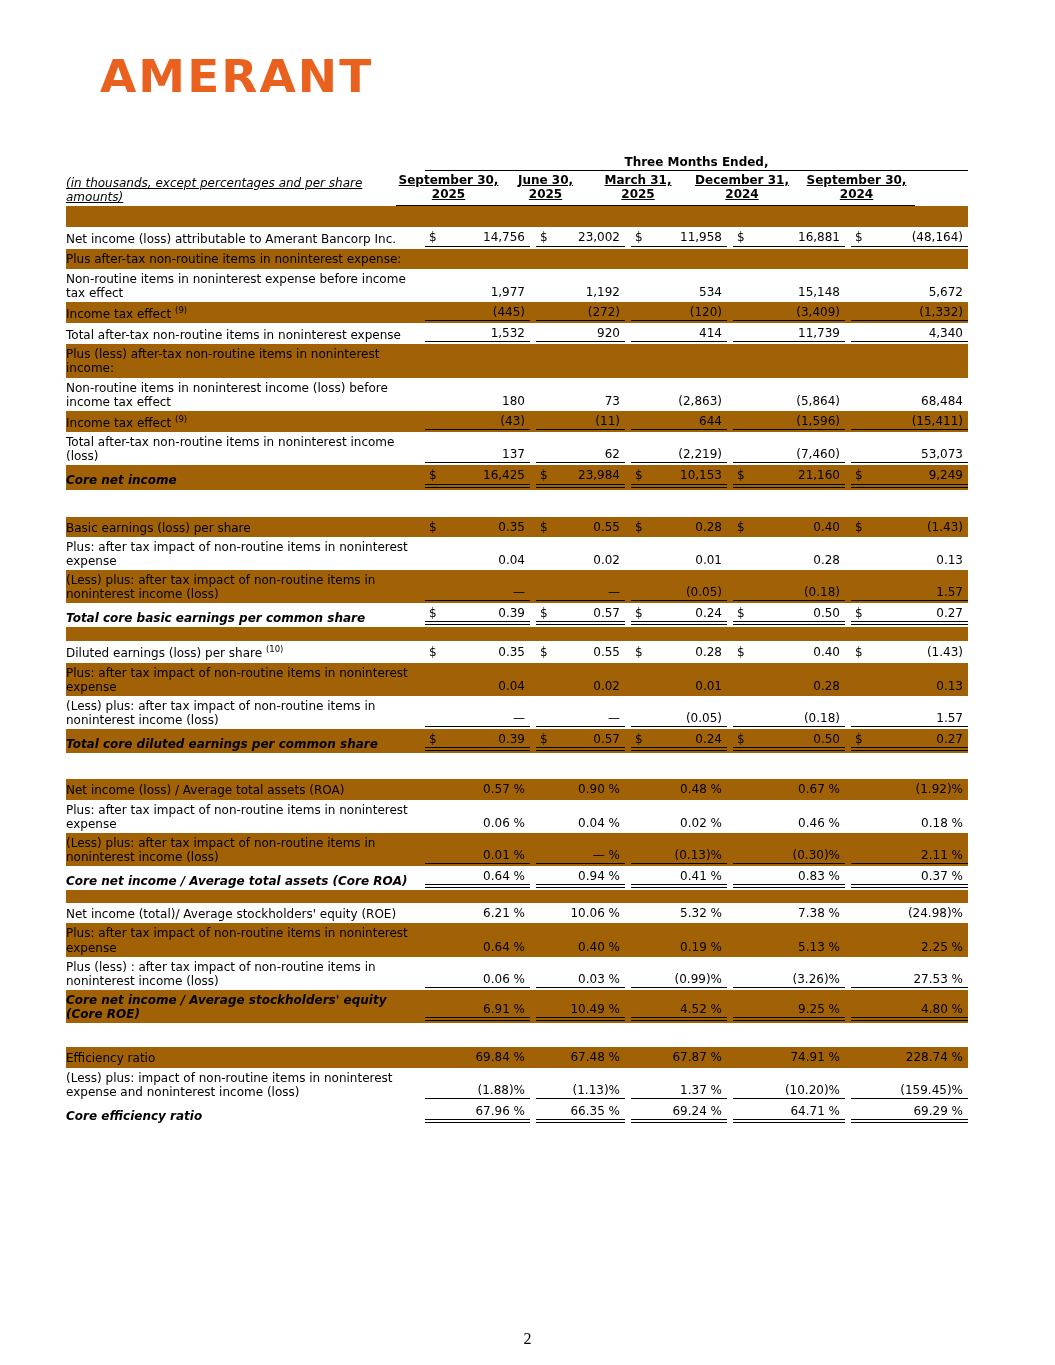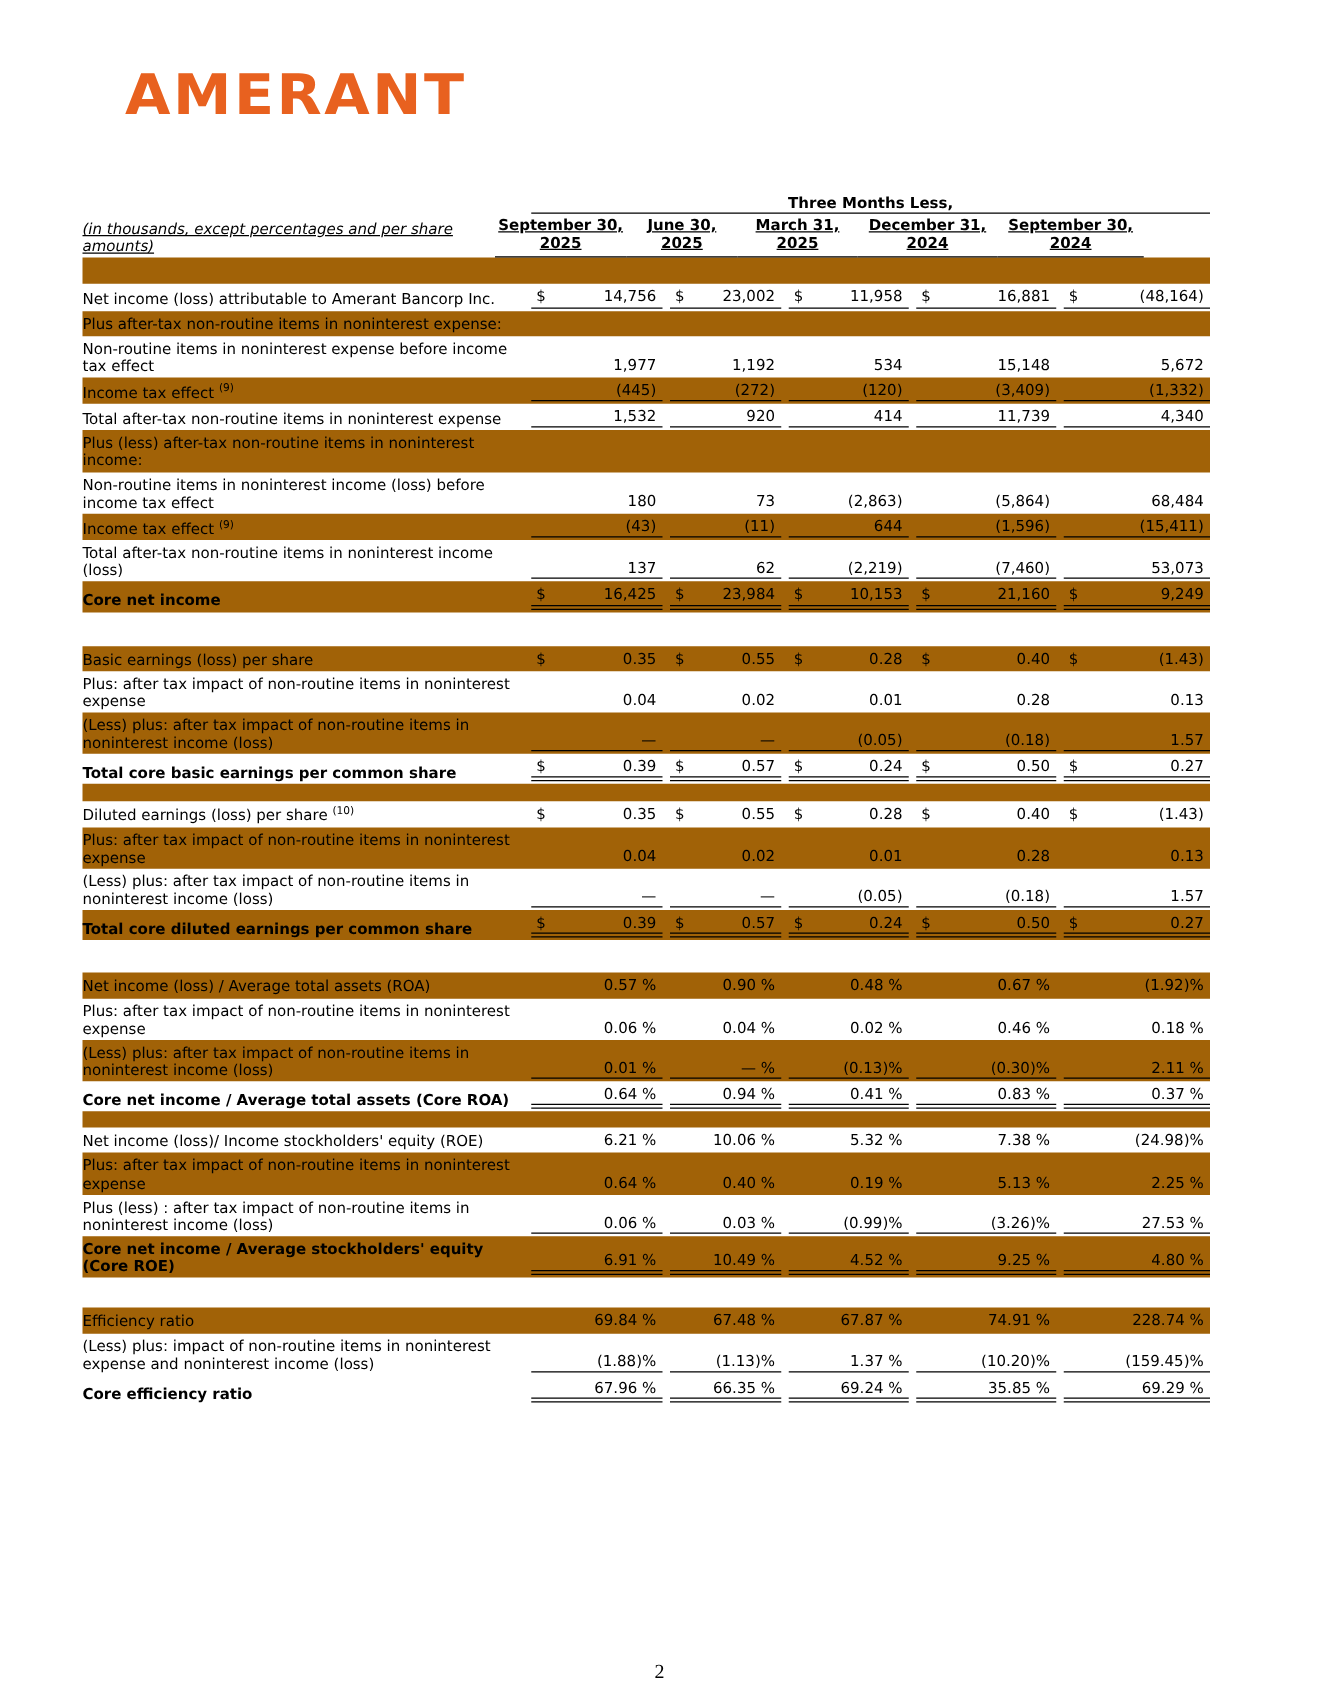--- a/index.html
+++ b/index.html
@@ -30,41 +30,41 @@
     border-bottom:1.5px solid #000; padding-bottom:4px;
   }
   .c0 { width:105px; } .c1 { width:89px;text-align:center; } .c2 { width:96px; }
   .c3 { width:112px; } .c4 { width:117px; }
 
   
   .row { display:flex; align-items:flex-end; padding:3px 0 2px 0; min-height:15px; }
   .row.shaded { background:#a16207; }
   .row.spacer { padding:0; }
   .lbl { width:353px; box-sizing:border-box; padding-right:8px; }
-  .lbl.bold { font-weight:bold; }
+  .lbl.bold { font-weight:bold;font-style:italic; }
   .lbl sup { font-size:8.5px; }
   .val {
     box-sizing:border-box; margin-left:6px; display:flex; align-items:baseline;
     justify-content:flex-end; padding:0 5px 1px 4px; align-self:flex-end;
   }
   .val .cur { margin-right:auto; }
   .rule-s { border-bottom:1.5px solid #000; }
   .rule-d { border-bottom:4px double #000; }
 
   .page-num { text-align:center; margin-top:205px; font-family:"Liberation Serif","DejaVu Serif",serif; font-size:16px; }
 </style>
 </head>
 <body>
 
 <div class="logo">AMERANT</div>
 
 <div class="table-wrap">
   <div class="hdr-row">
     <div class="hdr-label"></div>
-    <div class="group-hdr">Three Months Less,</div>
+    <div class="group-hdr">Three Months Ended,</div>
   </div>
   <div class="hdr-row2">
     <div class="hdr-label caption">(in thousands, except percentages and per share amounts)</div>
     <div class="col-hdr c0"><span>September 30,</span><br><span>2025</span></div>
     <div class="col-hdr c1"><span>June 30,</span><br><span>2025</span></div>
     <div class="col-hdr c2"><span>March 31,</span><br><span>2025</span></div>
     <div class="col-hdr c3"><span>December 31,</span><br><span>2024</span></div>
     <div class="col-hdr c4"><span>September 30,</span><br><span>2024</span></div>
   </div>
   <div>
@@ -463,21 +463,21 @@
         </div>
         <div class="val c3 rule-d">
           <span class="num">0.83 %</span>
         </div>
         <div class="val c4 rule-d">
           <span class="num">0.37 %</span>
         </div>
       </div>
       <div class="row shaded spacer" style="height: 13px; min-height: 13px;"></div>
       <div class="row">
-        <div class="lbl"><span>Net income (loss)/ Income stockholders' equity (ROE)</span></div>
+        <div class="lbl"><span>Net income (total)/ Average stockholders' equity (ROE)</span></div>
         <div class="val c0">
           <span class="num">6.21 %</span>
         </div>
         <div class="val c1">
           <span class="num">10.06 %</span>
         </div>
         <div class="val c2">
           <span class="num">5.32 %</span>
         </div>
         <div class="val c3">
@@ -583,21 +583,21 @@
         <div class="val c0 rule-d">
           <span class="num">67.96 %</span>
         </div>
         <div class="val c1 rule-d">
           <span class="num">66.35 %</span>
         </div>
         <div class="val c2 rule-d">
           <span class="num">69.24 %</span>
         </div>
         <div class="val c3 rule-d">
-          <span class="num">35.85 %</span>
+          <span class="num">64.71 %</span>
         </div>
         <div class="val c4 rule-d">
           <span class="num">69.29 %</span>
         </div>
       </div>
     </div>
 </div>
 
 <div class="page-num">2</div>
 

